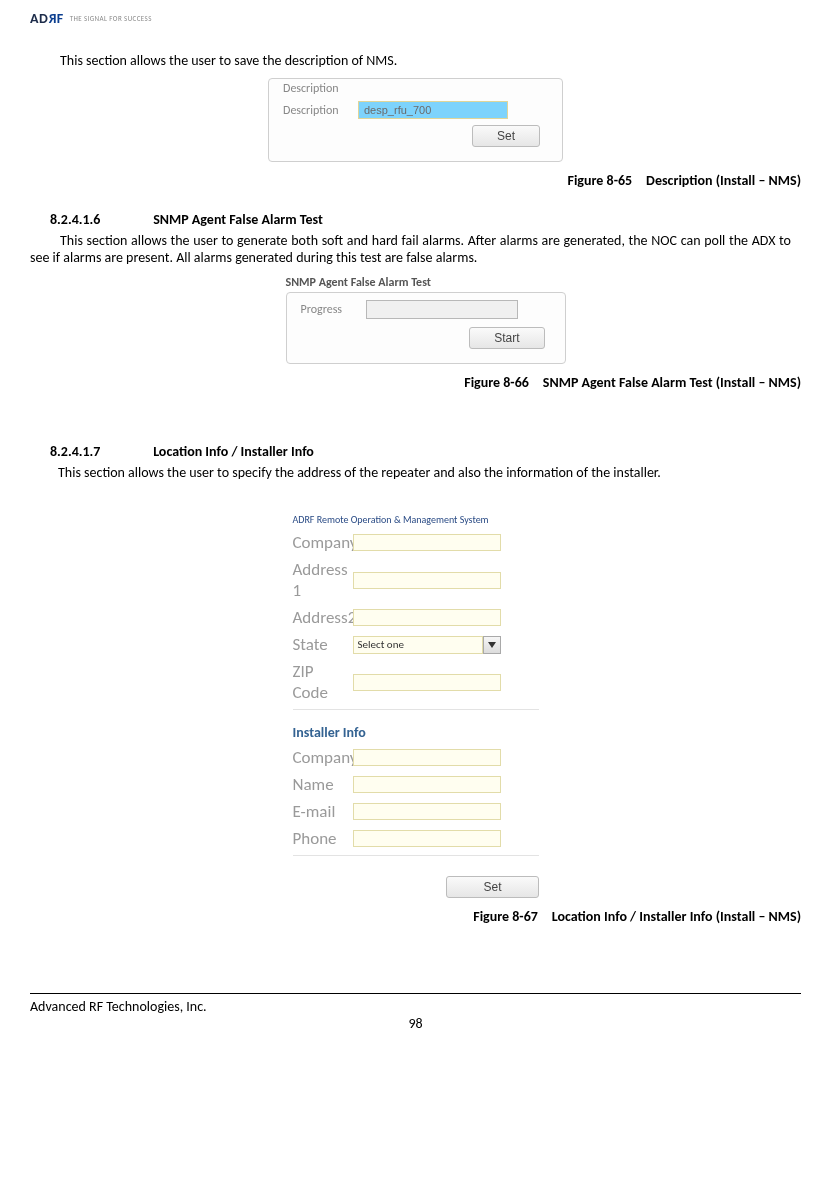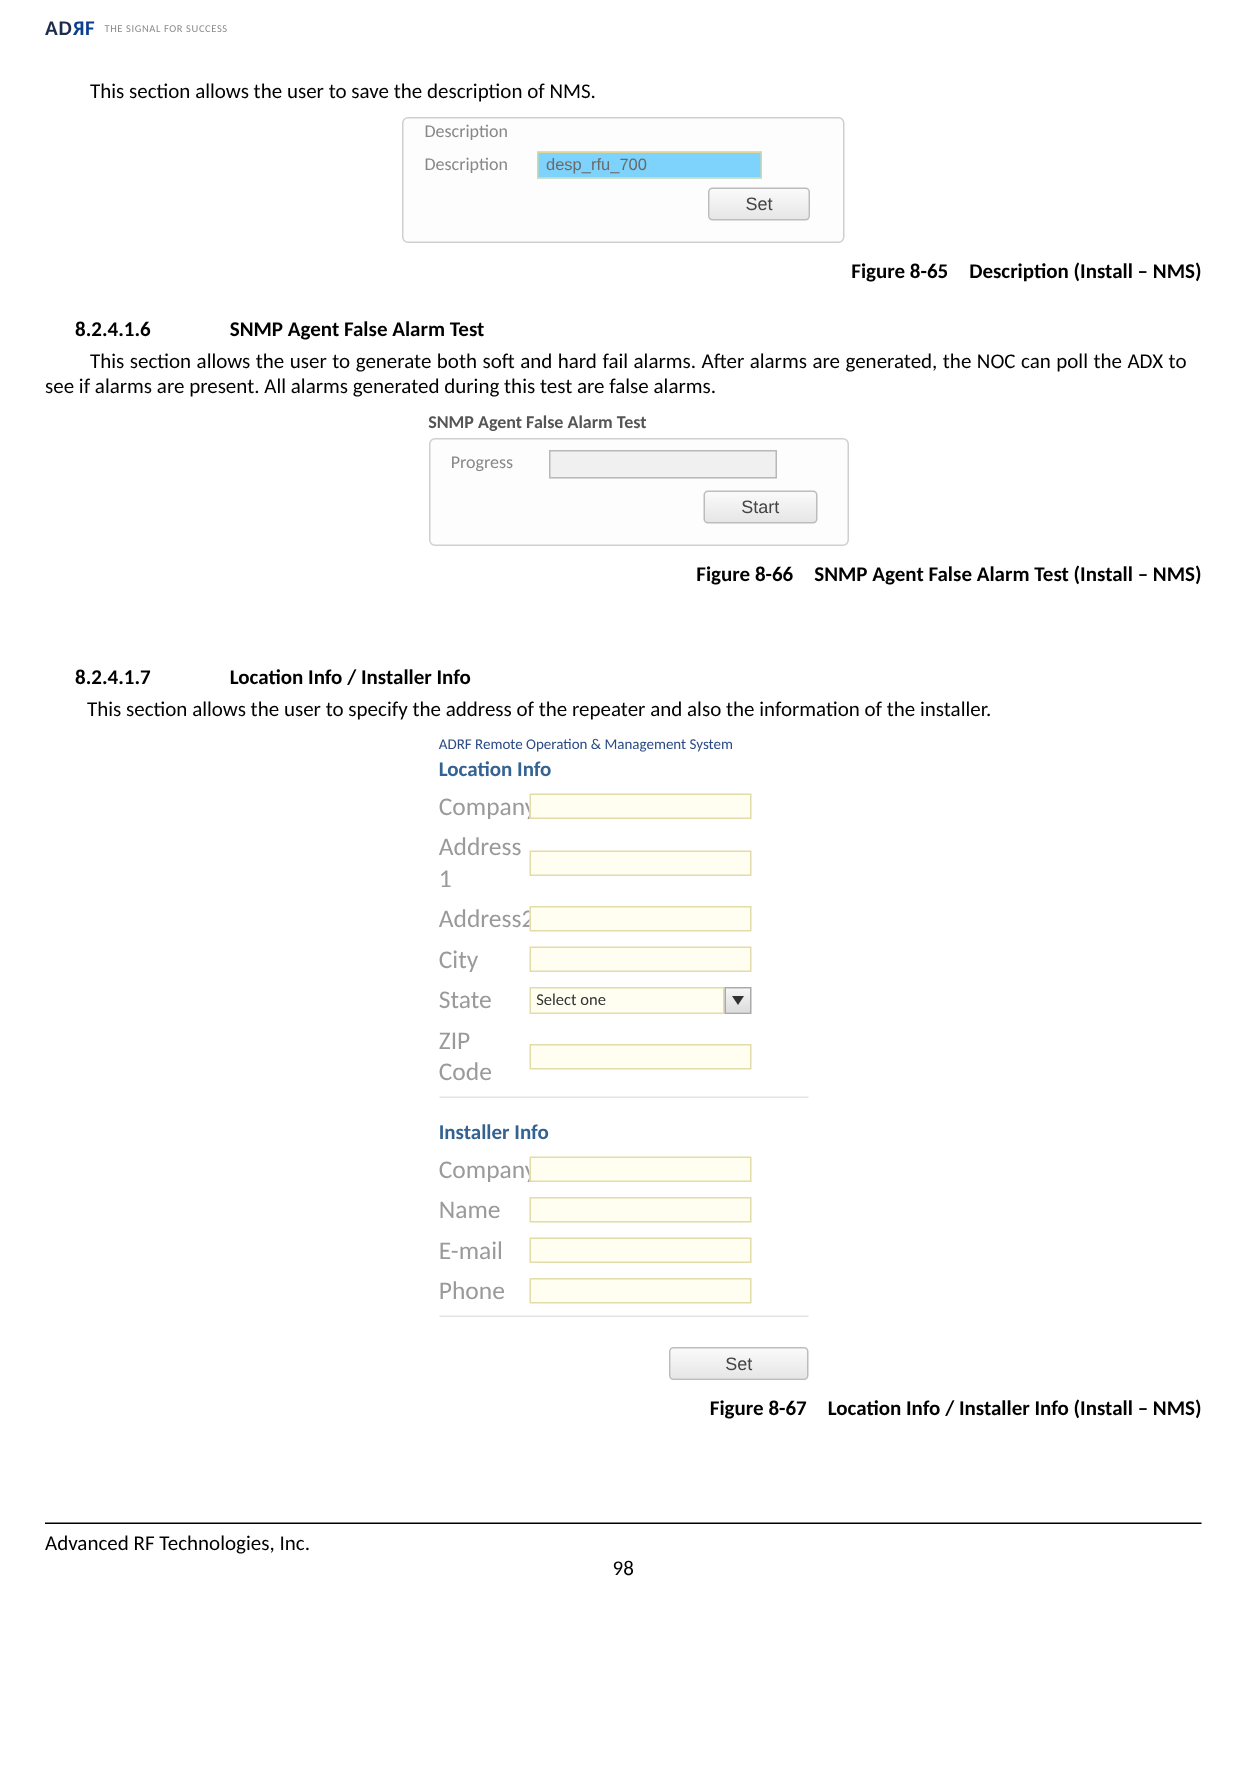--- a/index.html
+++ b/index.html
@@ -138,20 +138,21 @@
 
   
   .loc-panel {
     border:none; background:none; padding:0;
     width: 246px;
   }
   .loc-super {
     font-size: 10px;
     color: #2a4b85;
     margin-bottom: 2px;
+    margin-top: 24px;
   }
   .loc-heading {
     font-size: 14px;
     color: #346392;
     font-weight: 700;
     margin: 0 0 6px 0;
   }
   .loc-row {
     display:flex; align-items:center; margin:6px 0;
   }
@@ -265,36 +266,31 @@
 
   <div class="section-heading">
     <span class="num">8.2.4.1.7</span>
     <span>Location Info / Installer Info</span>
   </div>
   <div class="body-text no-indent" style="margin-left:28px;">This section allows the user to specify the address of the repeater and also the information of the installer.</div>
 
   <div class="fig-wrap">
     <div class="loc-panel">
       <div class="loc-super">ADRF Remote Operation &amp; Management System</div>
-      <div class="loc-heading">Location Info</div>
 
       <div class="loc-row">
         <span class="loc-lbl">Company</span>
         <input class="loc-input" style="">
       </div>
       <div class="loc-row">
         <span class="loc-lbl">Address 1</span>
         <input class="loc-input" style="">
       </div>
       <div class="loc-row">
         <span class="loc-lbl">Address2</span>
-        <input class="loc-input" style="">
-      </div>
-      <div class="loc-row">
-        <span class="loc-lbl">City</span>
         <input class="loc-input" style="">
       </div>
       <div class="loc-row">
         <span class="loc-lbl">State</span>
         <div class="loc-select-wrap">
           <div class="loc-select">
             <span>Select one</span>
           </div>
           <div class="loc-select-btn">
             <svg width="8" height="6" viewBox="0 0 8 6">

